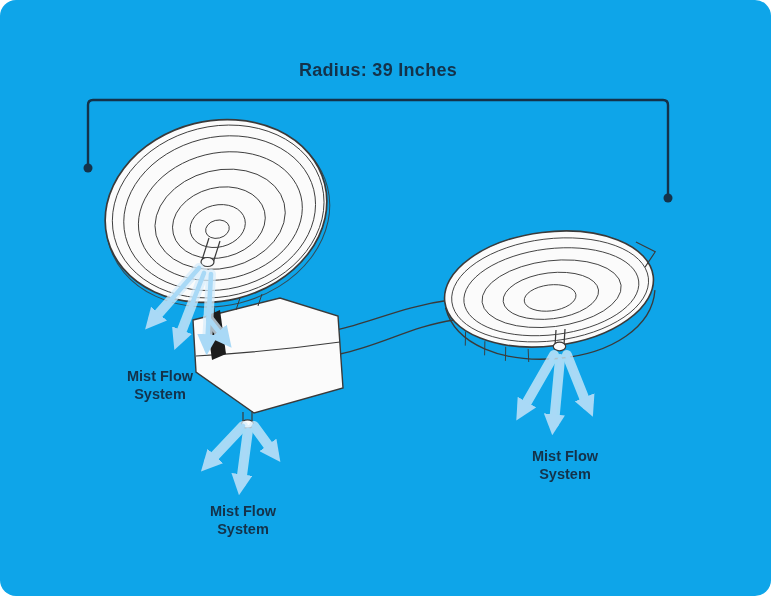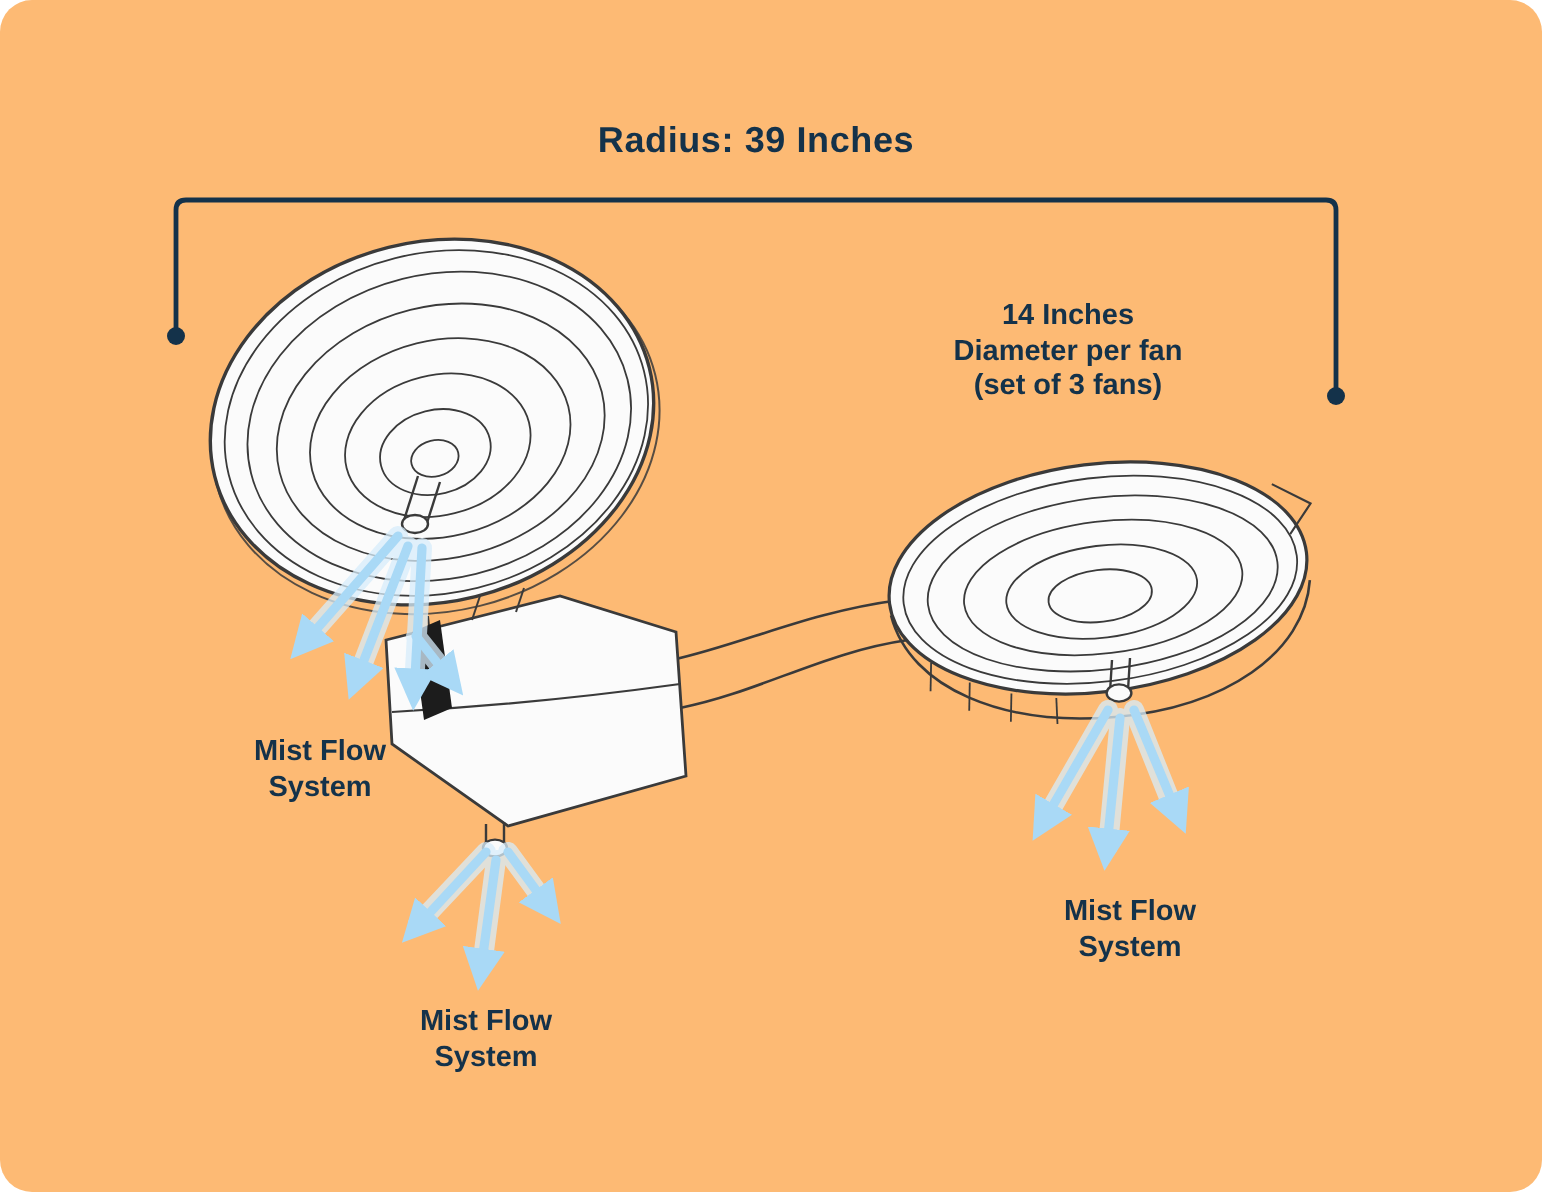--- a/index.html
+++ b/index.html
@@ -5,21 +5,21 @@
   html, body {
     margin: 0;
     padding: 0;
     background: #ffffff;
     font-family: "Liberation Sans", sans-serif;
   }
   .frame {
     position: relative;
     width: 771px;
     height: 596px;
-    background: #fdba74;
+    background: #0ea5e9;
     border-radius: 16px;
     overflow: hidden;
   }
   .art {
     position: absolute;
     inset: 0;
   }
   .label {
     position: absolute;
     color: #14324a;
@@ -158,25 +158,20 @@
 
     <g stroke="#a9d9f6" stroke-width="4.6" stroke-linecap="round" fill="none">
       <line x1="554" y1="355" x2="520" y2="414" marker-end="url(#ah)"></line>
       <line x1="560" y1="359" x2="553" y2="428" marker-end="url(#ah)"></line>
       <line x1="567" y1="355" x2="590" y2="410" marker-end="url(#ah)"></line>
     </g>
   </svg>
 
   <div class="label radius-title">Radius: 39 Inches</div>
 
-  <div class="label diameter-note">
-    <div>14 Inches</div>
-    <div>Diameter per fan</div>
-    <div>(set of 3 fans)</div>
-  </div>
 
   <div class="label mist mist-left">
     <div>Mist Flow</div>
     <div>System</div>
   </div>
 
   <div class="label mist mist-center">
     <div>Mist Flow</div>
     <div>System</div>
   </div>

